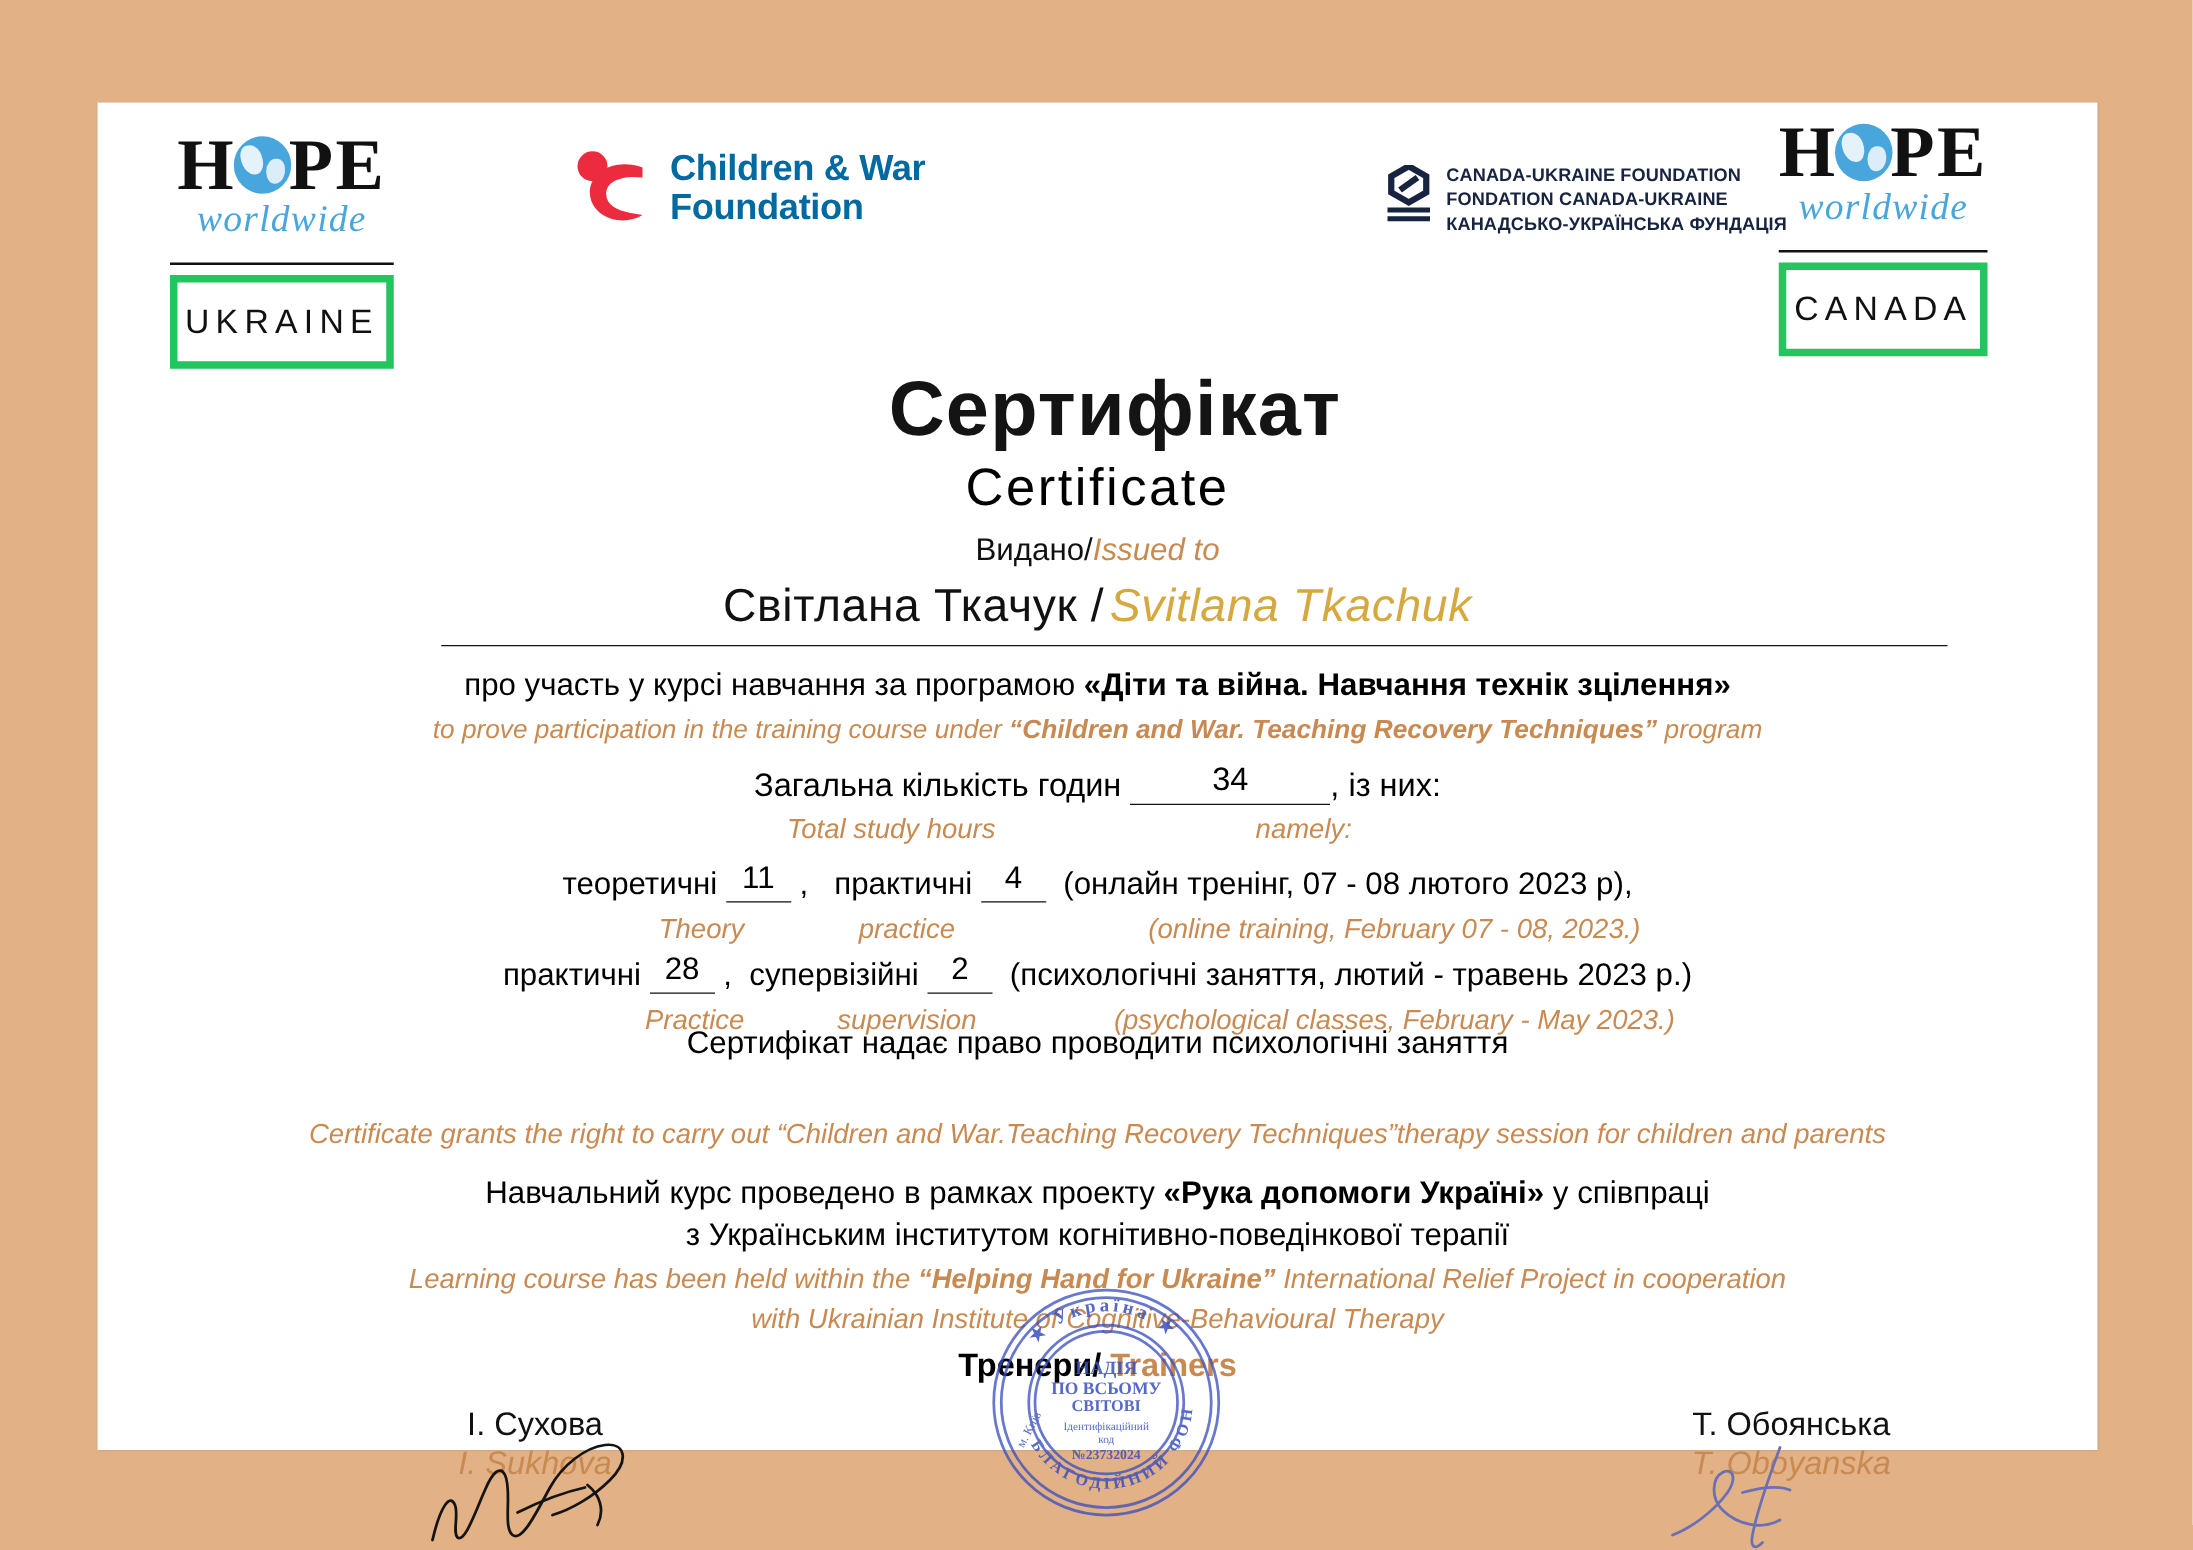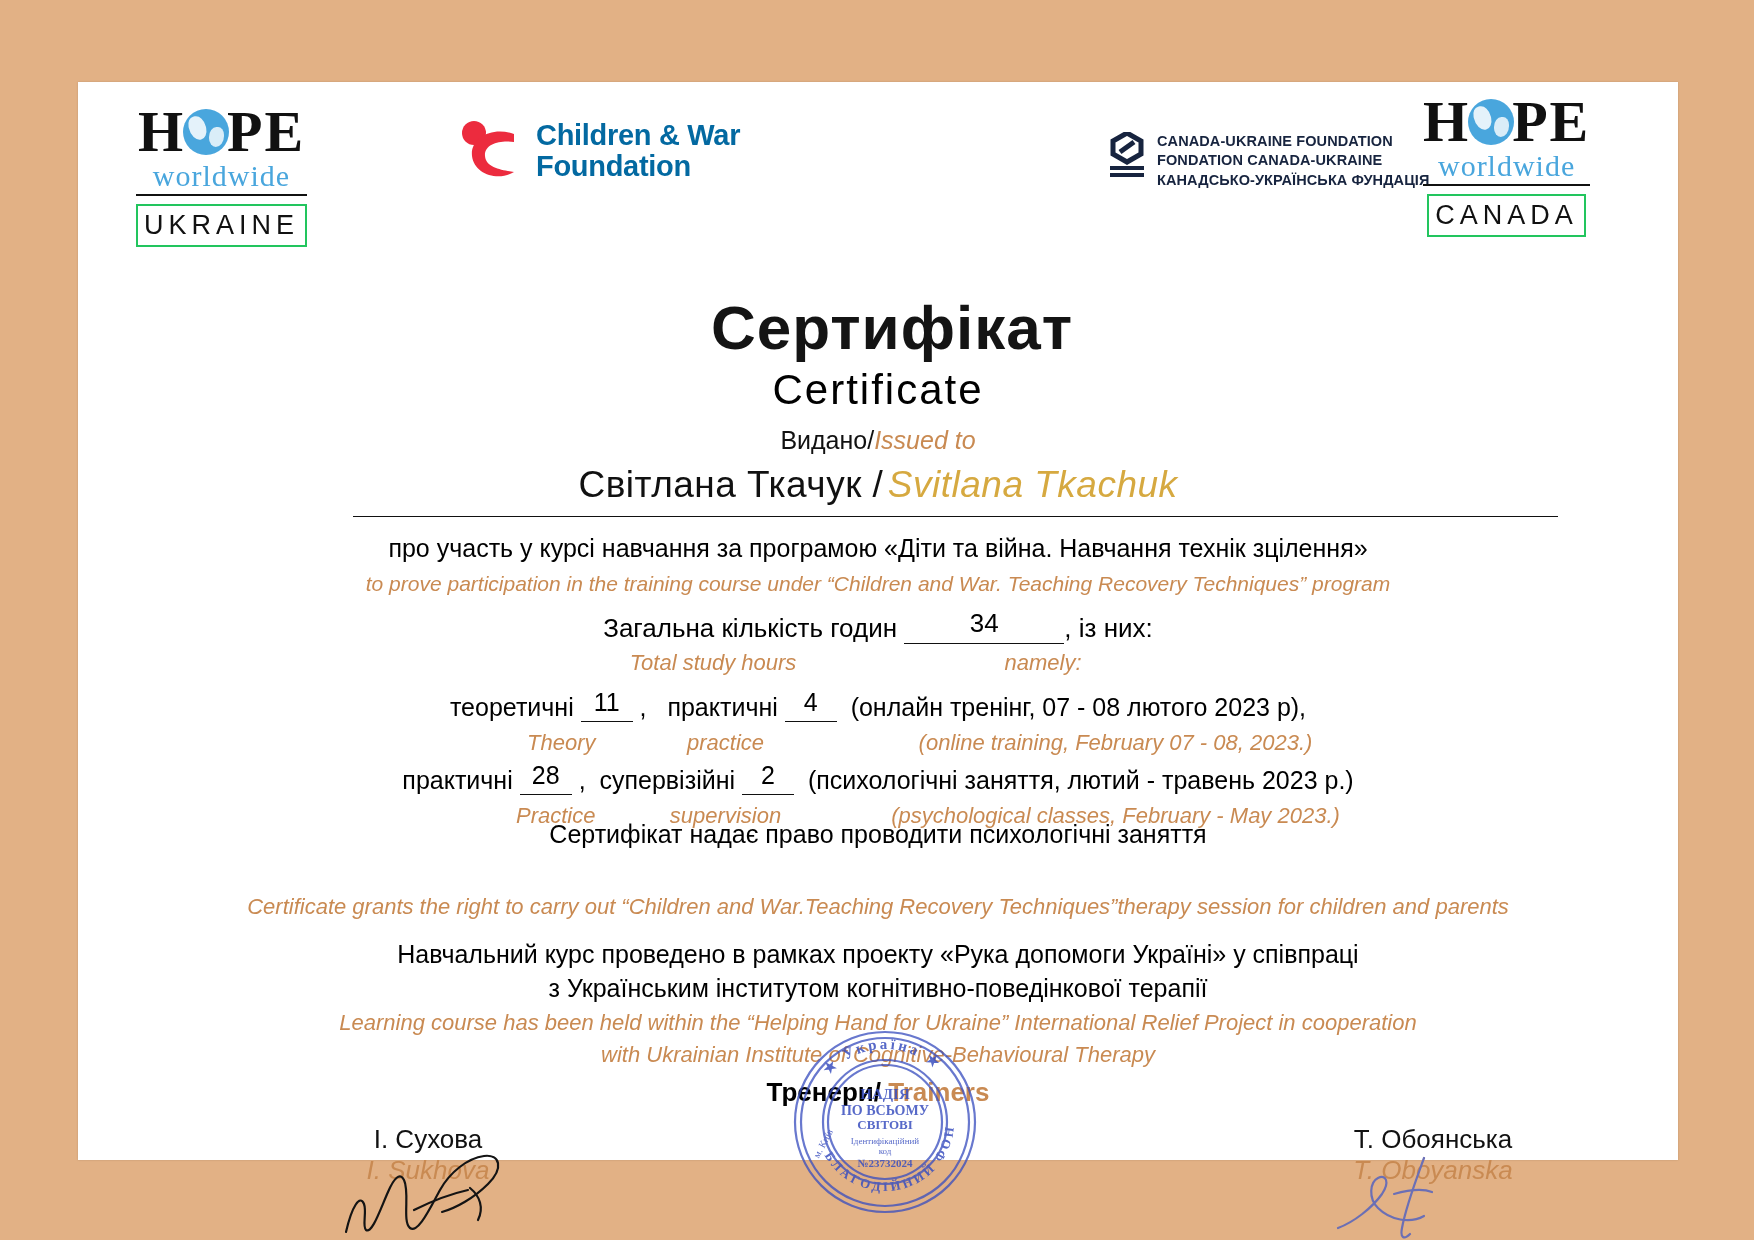--- a/index.html
+++ b/index.html
@@ -33,24 +33,24 @@
     background:#49a6dd;position:relative;margin:0 -2px;overflow:hidden;vertical-align:middle;
   }
   .globe::before{
     content:"";position:absolute;left:6px;top:7px;width:17px;height:24px;border-radius:40% 55% 45% 60%;
     background:#ffffff;opacity:.85;transform:rotate(-12deg);
   }
   .globe::after{
     content:"";position:absolute;right:5px;top:18px;width:15px;height:20px;border-radius:50% 40% 55% 45%;
     background:#ffffff;opacity:.8;
   }
-  .hope-sub{font-size:30px;color:#49a6dd;letter-spacing:1px;
-            font-family:"Liberation Serif", serif;border-bottom:2px solid #111;padding-bottom:1px;}
+  .hope-sub{font-size:30px;font-style:italic;color:#49a6dd;letter-spacing:1px;
+            font-family:"Liberation Serif", serif;border-bottom:2px solid #111;padding-bottom:17px;}
   .hope-country{font-size:27px;letter-spacing:5px;color:#111;font-family:"Liberation Sans",sans-serif;margin-top:2px;}
-  .hope-country.boxed{border:2px solid #22c55e;padding:4px 6px;display:inline-block;}
+  .hope-country.boxed{border:6px solid #22c55e;padding:16px 6px;display:inline-block;}
 
   .logo-cw{position:absolute;left:380px;top:38px;display:flex;align-items:center;gap:14px;}
   .cw-mark{width:64px;height:62px;position:relative;}
   .cw-text{font-size:29px;font-weight:700;line-height:1.08;color:#0369a1;letter-spacing:-.3px;}
 
   .logo-cuf{position:absolute;left:1030px;top:50px;display:flex;align-items:flex-start;gap:11px;}
   .cuf-mark{width:38px;height:50px;position:relative;}
   .cuf-text{font-size:14.5px;font-weight:700;color:#17243f;line-height:1.33;letter-spacing:.1px;}
 
   
@@ -63,21 +63,21 @@
 
   .namerow{position:absolute;left:0;right:0;top:382px;text-align:center;}
   .namerow .ua{font-size:37px;color:#111;font-weight:400;letter-spacing:.5px;}
   .namerow .en{font-size:37px;color:#d6a940;letter-spacing:.5px;}
   .nameline{position:absolute;left:275px;top:434px;width:1205px;border-bottom:1.6px solid #111;}
 
   
   .row{position:absolute;left:0;right:0;text-align:center;}
   .ua{color:#111;}
   .en{color:#c98a52;font-style:italic;}
-  .b{font-weight:400;}
+  .b{font-weight:700;}
 
   .p-course{top:452px;font-size:25px;}
   .p-course-en{top:490px;font-size:21px;}
 
   .p-total{top:530px;font-size:26px;}
   .blank{
     display:inline-block;min-width:160px;border-bottom:1.8px solid #111;
     text-align:center;vertical-align:bottom;position:relative;
   }
   .blank.xs{min-width:52px;}

